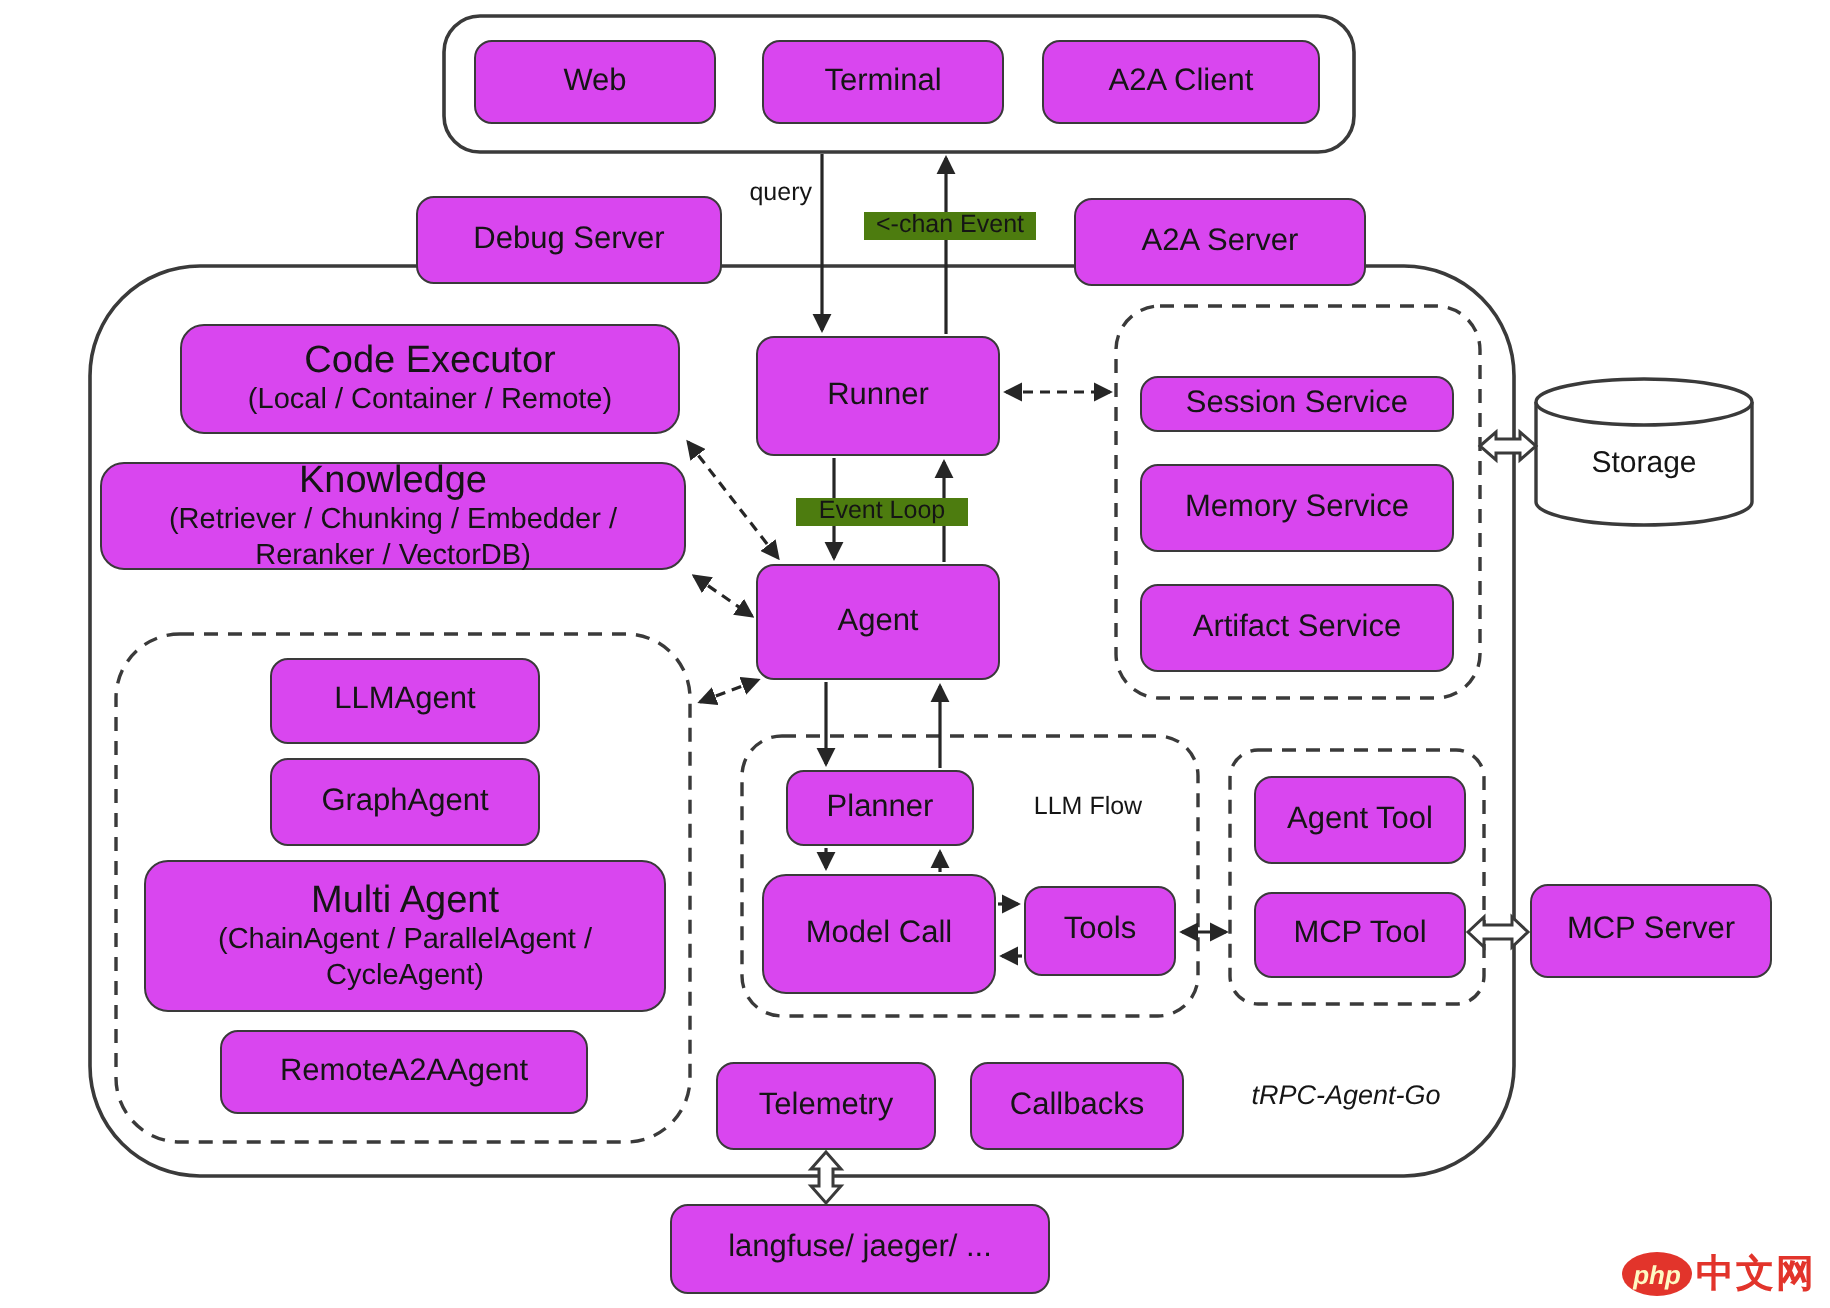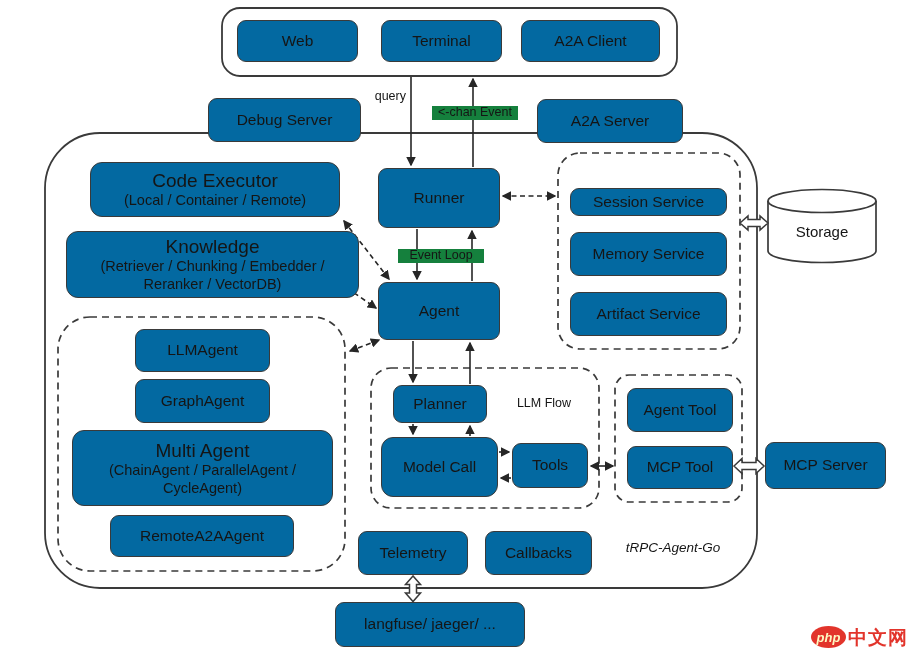--- a/index.html
+++ b/index.html
@@ -1,27 +1,27 @@
 <!DOCTYPE html>
 <html><head>
 <meta charset="utf-8">
 <style>
   html,body{margin:0;padding:0;background:#fff;}
   .canvas{position:relative;width:915px;height:654px;background:#fff;overflow:hidden;
           font-family:"Liberation Sans","DejaVu Sans",sans-serif;color:#151515;}
   svg.layer{position:absolute;left:0;top:0;z-index:1;}
   svg.overlay{position:absolute;left:0;top:0;z-index:3;}
-  .box{position:absolute;z-index:2;background:#0369a1;border:1.6px solid #3a3a3a;border-radius:9px;
+  .box{position:absolute;z-index:2;background:#d946ef;border:1.6px solid #3a3a3a;border-radius:9px;
        display:flex;flex-direction:column;align-items:center;justify-content:center;
        text-align:center;font-size:15.5px;line-height:1.22;box-sizing:border-box;padding:1px 6px;}
   .box.big{border-radius:12px;}
   .bt{font-size:19px;}
   .bs{font-size:14.5px;}
   .lbl{position:absolute;z-index:2;font-size:12.5px;text-align:center;line-height:1.1;}
-  .lbl.bg{background:#15803d;}
+  .lbl.bg{background:#4d7c0f;}
   .lbl.right{text-align:right;}
   .lbl.big{font-size:15px;}
   .lbl.italic{font-style:italic;font-size:13.5px;}
   .watermark{position:absolute;z-index:5;right:7px;bottom:6px;display:flex;align-items:center;gap:2px;}
   .wm-oval{display:flex;align-items:center;justify-content:center;width:35px;height:22px;
            background:#e2342b;border-radius:50%;color:#fef9c3;font-weight:bold;font-style:italic;
            font-size:13px;line-height:1;}
   .wm-cn{color:#e2342b;font-weight:bold;font-size:19px;line-height:1;letter-spacing:1px;}
   .solid{fill:none;stroke:#3a3a3a;stroke-width:1.8;}
   .dash{fill:none;stroke:#3a3a3a;stroke-width:1.7;stroke-dasharray:7 5;}
@@ -74,21 +74,21 @@
   <div class="box" style="left:381px;top:20px;width:121px;height:42px">Terminal</div>
   <div class="box" style="left:521px;top:20px;width:139px;height:42px">A2A Client</div>
 
   <div class="box" style="left:208px;top:98px;width:153px;height:44px">Debug Server</div>
   <div class="box" style="left:537px;top:99px;width:146px;height:44px">A2A Server</div>
 
   <div class="box big" style="left:90px;top:162px;width:250px;height:55px">
     <div class="bt">Code Executor</div>
     <div class="bs">(Local / Container / Remote)</div>
   </div>
-  <div class="box big" style="left:66px;top:231px;width:293px;height:67px">
+  <div class="box big" style="left:50px;top:231px;width:293px;height:54px">
     <div class="bt">Knowledge</div>
     <div class="bs">(Retriever / Chunking / Embedder / Reranker / VectorDB)</div>
   </div>
 
   <div class="box" style="left:378px;top:168px;width:122px;height:60px">Runner</div>
   <div class="box" style="left:378px;top:282px;width:122px;height:58px">Agent</div>
 
   <div class="box" style="left:570px;top:188px;width:157px;height:28px">Session Service</div>
   <div class="box" style="left:570px;top:232px;width:157px;height:44px">Memory Service</div>
   <div class="box" style="left:570px;top:292px;width:157px;height:44px">Artifact Service</div>

